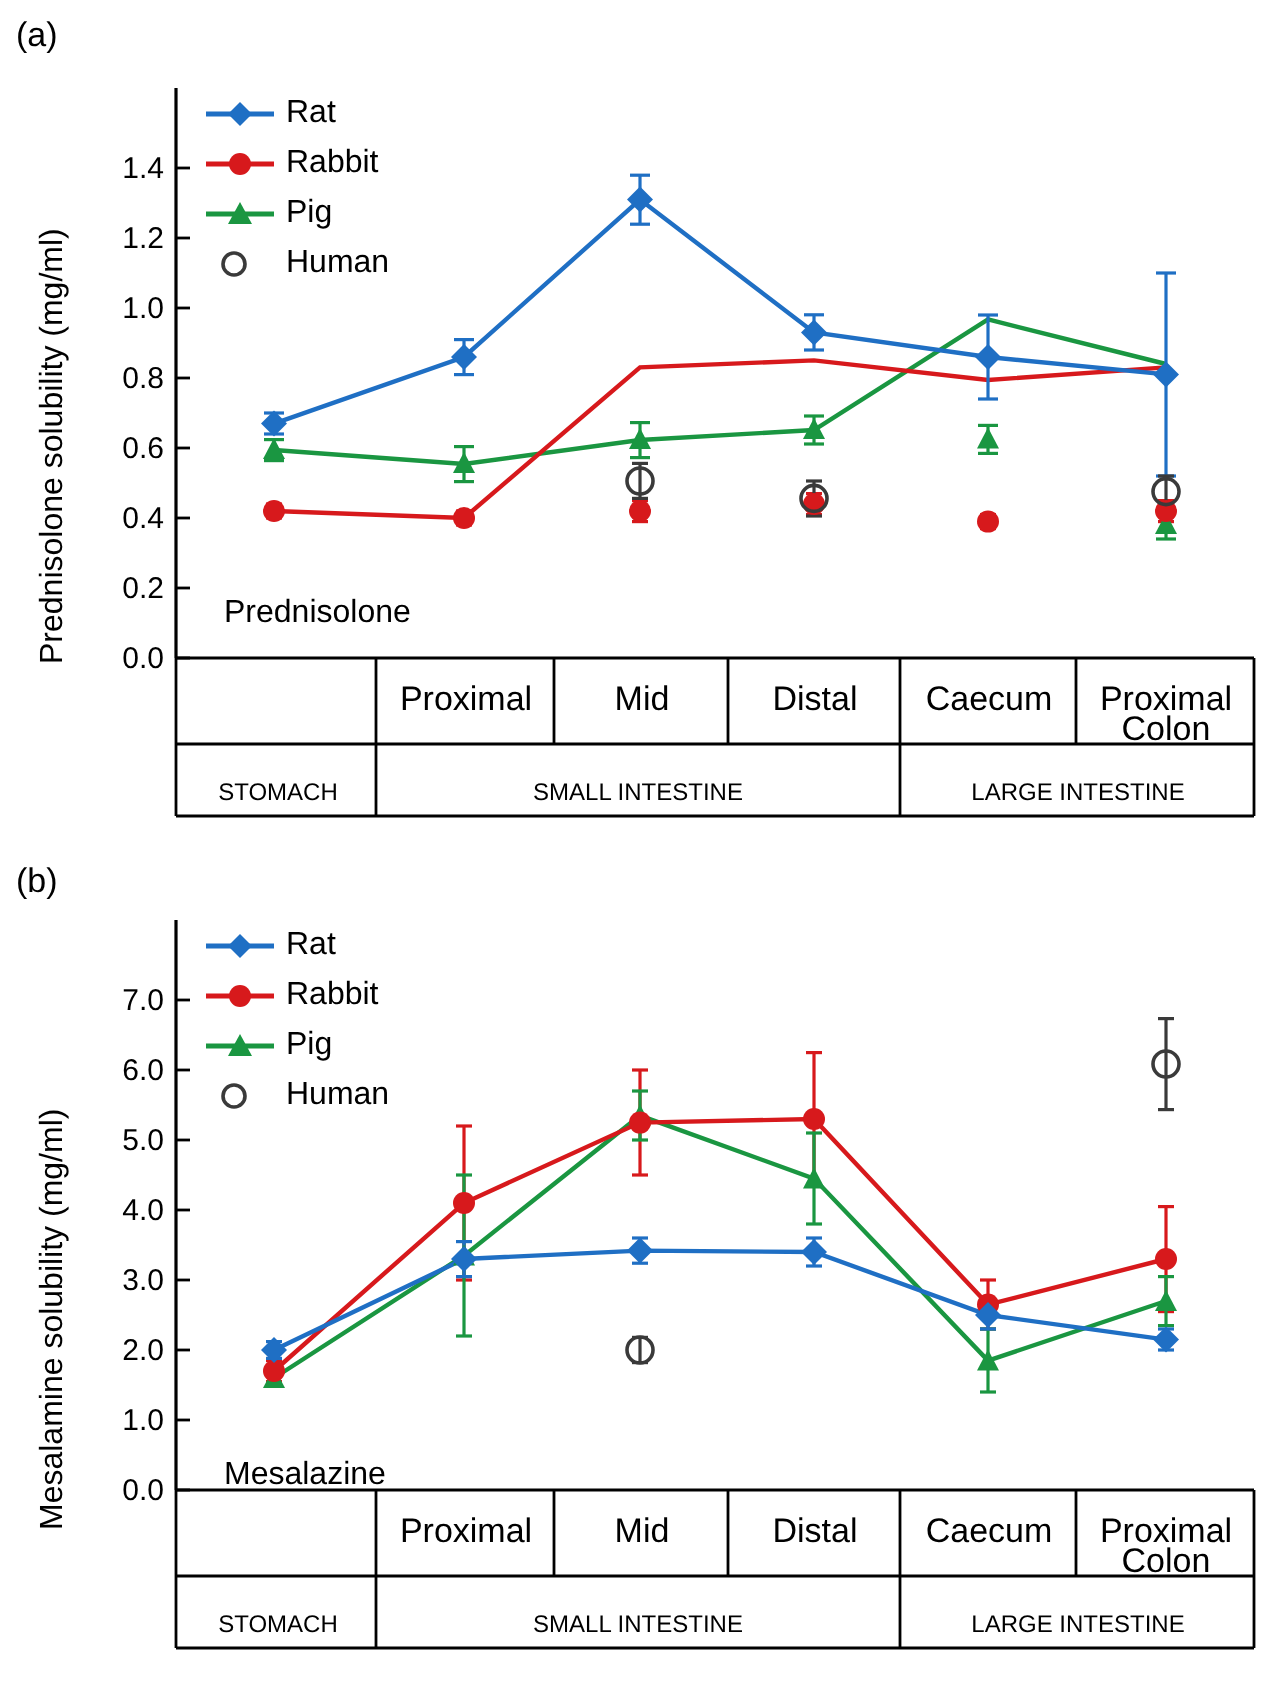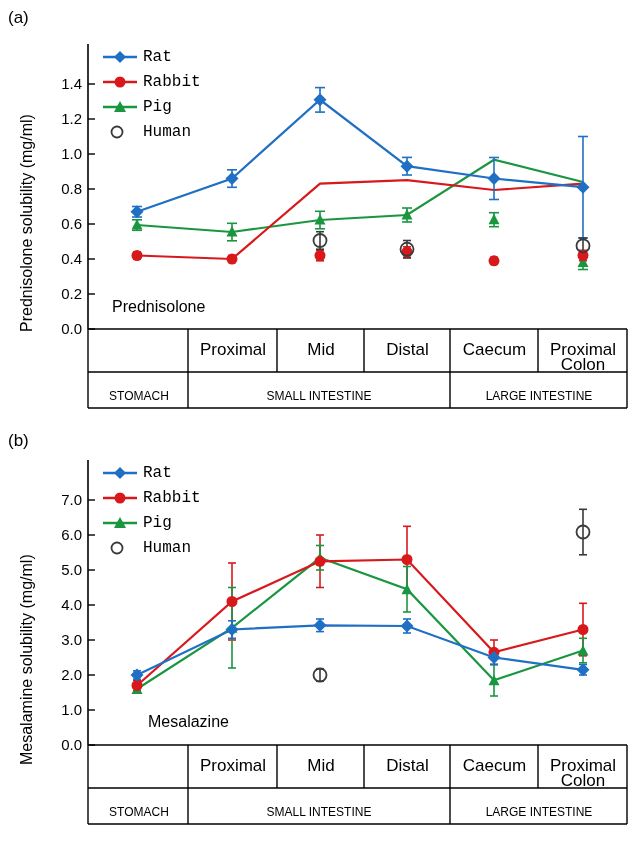--- a/index.html
+++ b/index.html
@@ -31,21 +31,21 @@
   }
 
   .plotwrap{position:absolute;}
   svg{display:block;}
 
   .legend{
     position:absolute;
     font-size:16px;
   }
   .legend-row{
-    display:flex;align-items:center;height:25px;font-family:Liberation Mono, monospace;
+    display:flex;align-items:center;height:25px;
   }
   .legend-mark{width:34px;height:18px;position:relative;margin-right:6px;}
   .legend-lbl{line-height:18px;}
 
   .anno{
     position:absolute;
     font-size:16px;
     text-align:right;
   }
   .region-text{
@@ -452,21 +452,21 @@
     <div class="legend-row">
       <span class="legend-mark">
         <svg width="34" height="18">
             <circle cx="14" cy="9" r="5.5" fill="none" stroke="#3a3a3a" stroke-width="1.8"></circle>
           </svg>
       </span>
       <span class="legend-lbl">Human</span>
     </div>
   </div>
 
-  <div class="anno" style="left:112px;top:288px;margin-left:36px;">Mesalazine</div>
+  <div class="anno" style="left:112px;top:304px;">Mesalazine</div>
 
   <div class="region-text" style="left:190px;top:333px;width:86px;">Proximal</div>
   <div class="region-text" style="left:279px;top:333px;width:84px;">Mid</div>
   <div class="region-text" style="left:366px;top:333px;width:83px;">Distal</div>
   <div class="region-text" style="left:452px;top:333px;width:85px;">Caecum</div>
   <div class="region-text" style="left:540px;top:333px;width:86px;">Proximal Colon</div>
 
   <div class="region-bottom" style="left:90px;top:380px;width:98px;">STOMACH</div>
   <div class="region-bottom" style="left:190px;top:380px;width:258px;">SMALL INTESTINE</div>
   <div class="region-bottom" style="left:452px;top:380px;width:174px;">LARGE INTESTINE</div>

